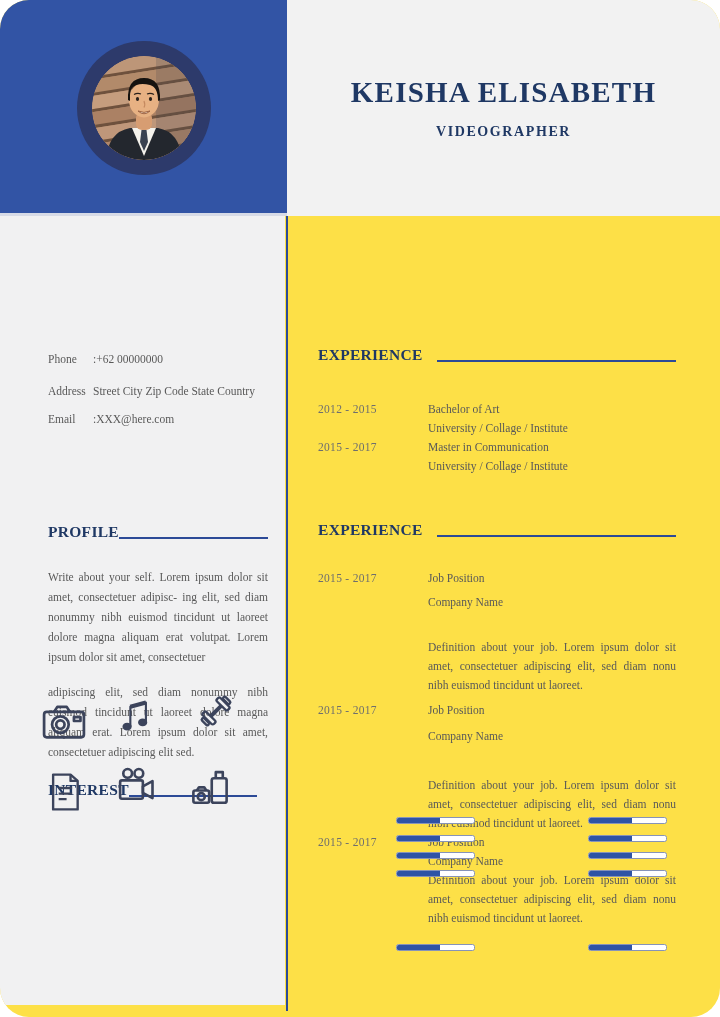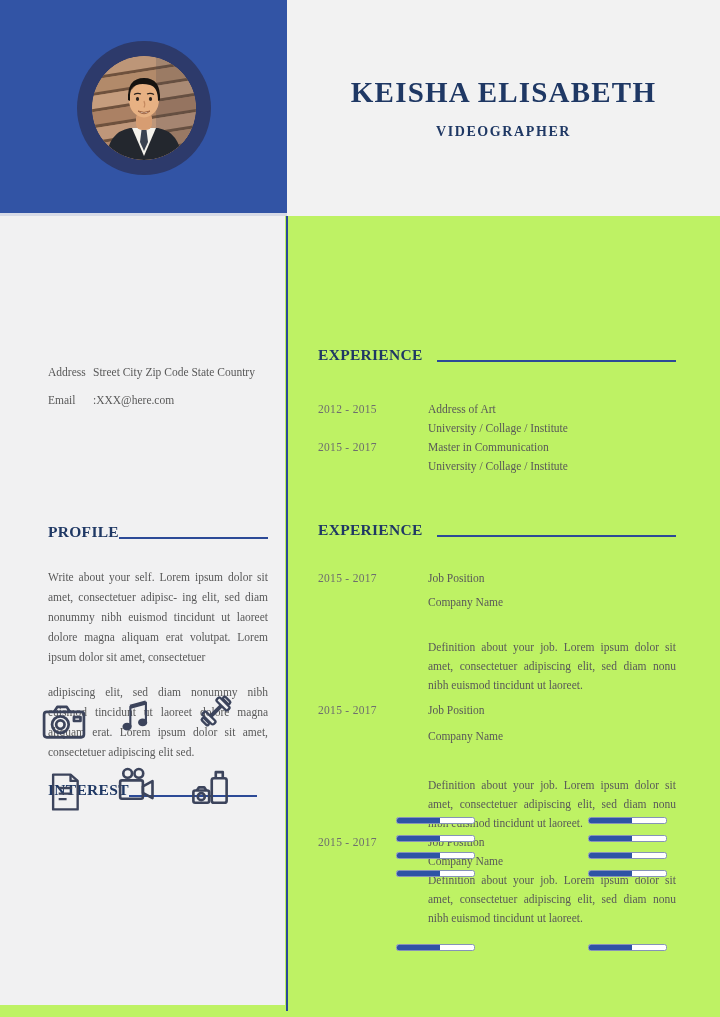--- a/index.html
+++ b/index.html
@@ -1,17 +1,17 @@
 <!DOCTYPE html>
 <html><head>
 <meta charset="utf-8">
 <style>
   html,body{margin:0;padding:0;background:#fff;}
-  .page{position:relative;width:720px;height:1017px;background:#bef264;overflow:hidden;
-        font-family:"Liberation Serif","DejaVu Serif",serif;}
+  .page{position:relative;width:720px;height:1017px;background:#fde047;overflow:hidden;
+        font-family:"Liberation Serif","DejaVu Serif",serif;border-radius:29px;}
 
   
   .header-blue{position:absolute;left:0;top:0;width:287px;height:213px;background:#3254a5;}
   .header-blue-edge{position:absolute;left:0;top:213px;width:287px;height:3px;background:#d7dbe7;}
   .header-gray{position:absolute;left:287px;top:0;width:433px;height:216px;background:#f2f2f2;}
   .photo-ring{position:absolute;left:77px;top:41px;width:134px;height:134px;border-radius:50%;
               background:#2d3a6b;}
   .photo{position:absolute;left:15px;top:15px;width:104px;height:104px;border-radius:50%;overflow:hidden;}
   .name{position:absolute;left:287px;top:76px;width:433px;text-align:center;
         font-size:29px;font-weight:bold;color:#1f3864;letter-spacing:1.2px;}
@@ -136,20 +136,23 @@
     </div>
   </div>
 
   <div class="name">KEISHA ELISABETH</div>
   <div class="role">VIDEOGRAPHER</div>
 
   <div class="sidebar-bg"></div>
   <div class="vline"></div>
 
   <div class="contact">
+    <div class="c-item">
+      <span class="c-label">Phone</span><span>:+62 00000000</span>
+    </div>
     <div class="c-item last">
       <span class="c-label">Address</span><span>Street City Zip Code State Country</span>
     </div>
     <div class="c-item">
       <span class="c-label">Email</span><span>:XXX@here.com</span>
     </div>
   </div>
 
   <div class="profile">
     <div class="sec-head">
@@ -221,21 +224,21 @@
   </div>
 
   <div class="education">
     <div class="sec-head">
       <span>EXPERIENCE</span>
       <span class="rule rule-gap"></span>
     </div>
     <div class="row edu-entry">
       <div class="date">2012 - 2015</div>
       <div class="rcontent">
-        <div class="title">Address of Art</div>
+        <div class="title">Bachelor of Art</div>
         <div class="subtitle">University / Collage / Institute</div>
       </div>
     </div>
     <div class="row edu-entry">
       <div class="date">2015 - 2017</div>
       <div class="rcontent">
         <div class="title">Master in Communication</div>
         <div class="subtitle">University / Collage / Institute</div>
       </div>
     </div>

